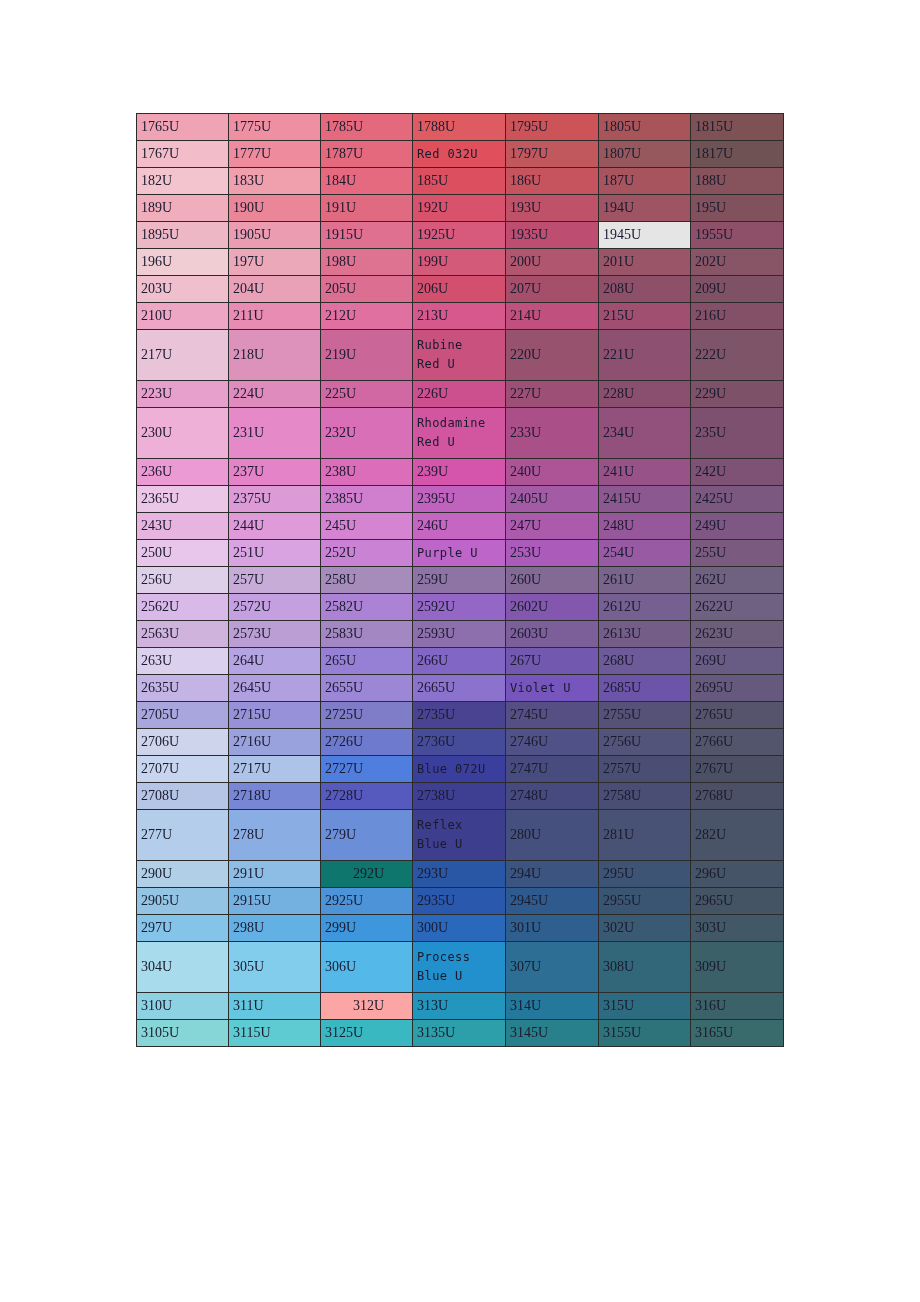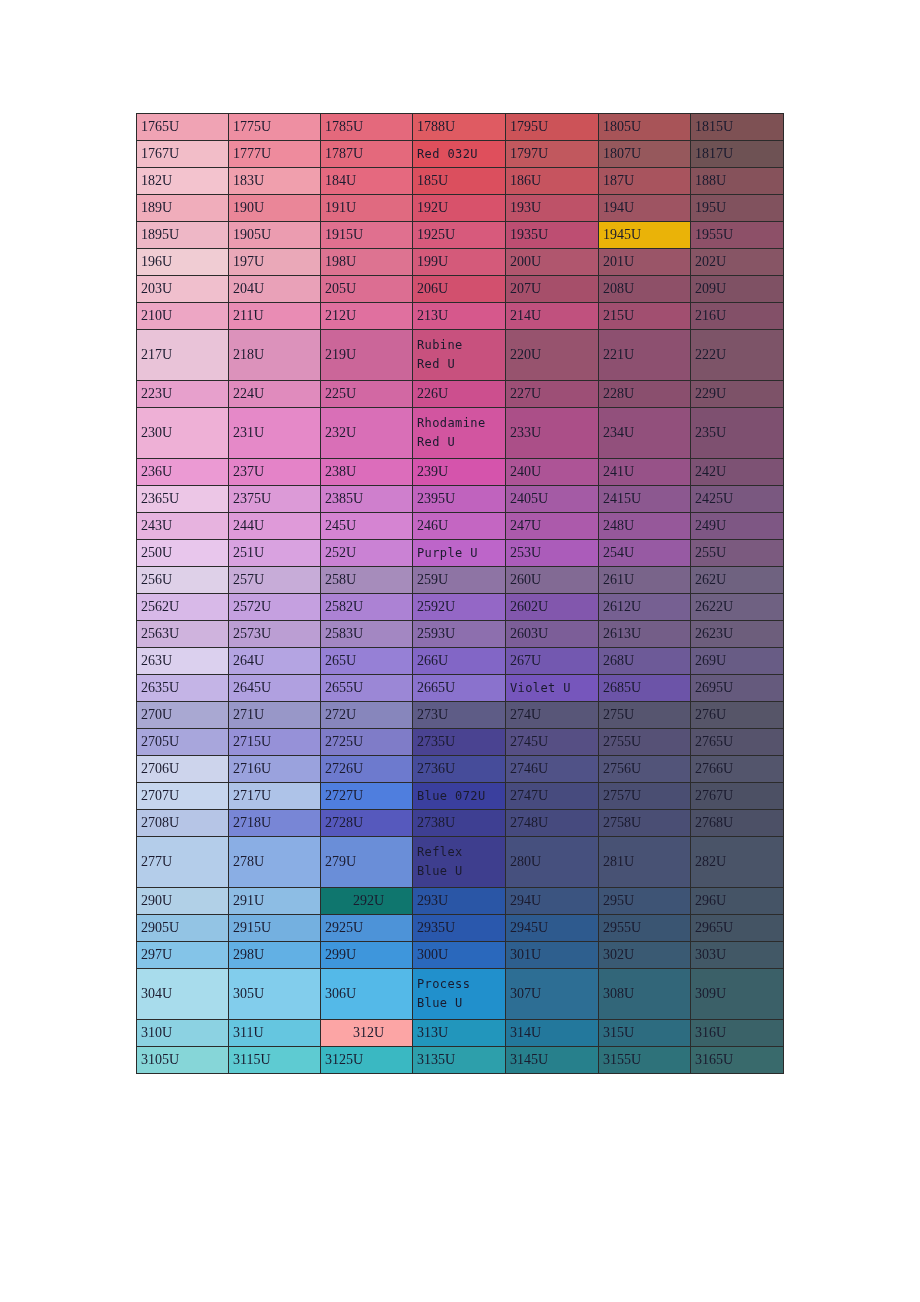--- a/index.html
+++ b/index.html
@@ -109,21 +109,21 @@
           <td style="background-color: rgb(190, 82, 104);">193U</td>
           <td style="background-color: rgb(158, 84, 98);">194U</td>
           <td style="background-color: rgb(129, 82, 94);">195U</td>
         </tr>
         <tr class="row-normal">
           <td style="background-color: rgb(238, 183, 198);">1895U</td>
           <td style="background-color: rgb(235, 156, 176);">1905U</td>
           <td style="background-color: rgb(224, 112, 143);">1915U</td>
           <td style="background-color: rgb(215, 90, 124);">1925U</td>
           <td style="background-color: rgb(189, 78, 114);">1935U</td>
-          <td style="background-color: #eab308; margin-top: 44px;">1945U</td>
+          <td style="background-color: #e5e5e5; margin-top: 44px;">1945U</td>
           <td style="background-color: rgb(141, 80, 104);">1955U</td>
         </tr>
         <tr class="row-normal">
           <td style="background-color: rgb(240, 204, 211);">196U</td>
           <td style="background-color: rgb(234, 168, 184);">197U</td>
           <td style="background-color: rgb(221, 115, 145);">198U</td>
           <td style="background-color: rgb(212, 90, 122);">199U</td>
           <td style="background-color: rgb(176, 86, 110);">200U</td>
           <td style="background-color: rgb(154, 85, 104);">201U</td>
           <td style="background-color: rgb(135, 85, 101);">202U</td>
@@ -250,29 +250,20 @@
         <tr class="row-normal">
           <td style="background-color: rgb(196, 180, 230);">2635U</td>
           <td style="background-color: rgb(176, 160, 224);">2645U</td>
           <td style="background-color: rgb(155, 135, 214);">2655U</td>
           <td style="background-color: rgb(138, 114, 205);">2665U</td>
           <td class="mono" style="background-color: rgb(118, 86, 188);">Violet U</td>
           <td style="background-color: rgb(108, 84, 168);">2685U</td>
           <td style="background-color: rgb(101, 90, 125);">2695U</td>
         </tr>
         <tr class="row-normal">
-          <td style="background-color: rgb(169, 168, 210);">270U</td>
-          <td style="background-color: rgb(152, 151, 200);">271U</td>
-          <td style="background-color: rgb(135, 134, 188);">272U</td>
-          <td style="background-color: rgb(94, 92, 134);">273U</td>
-          <td style="background-color: rgb(88, 86, 120);">274U</td>
-          <td style="background-color: rgb(86, 85, 111);">275U</td>
-          <td style="background-color: rgb(86, 85, 104);">276U</td>
-        </tr>
-        <tr class="row-normal">
           <td style="background-color: rgb(168, 166, 220);">2705U</td>
           <td style="background-color: rgb(150, 145, 216);">2715U</td>
           <td style="background-color: rgb(127, 124, 200);">2725U</td>
           <td style="background-color: rgb(74, 67, 145);">2735U</td>
           <td style="background-color: rgb(86, 79, 132);">2745U</td>
           <td style="background-color: rgb(86, 81, 118);">2755U</td>
           <td style="background-color: rgb(86, 83, 108);">2765U</td>
         </tr>
         <tr class="row-normal">
           <td style="background-color: rgb(205, 212, 236);">2706U</td>

